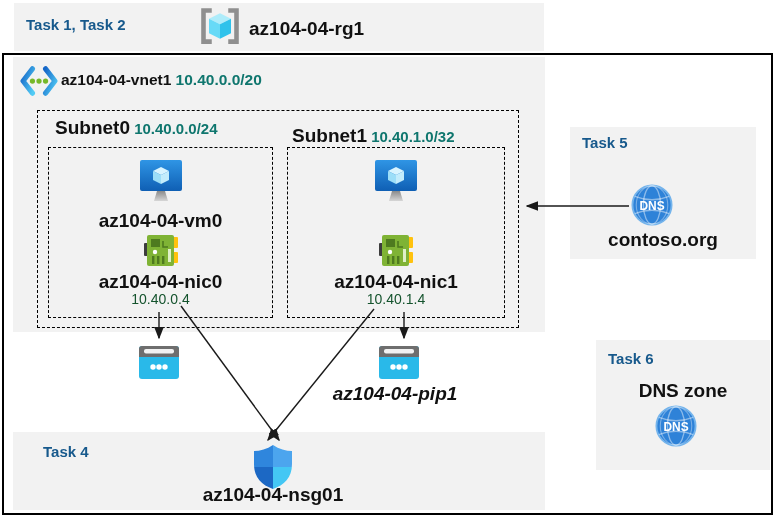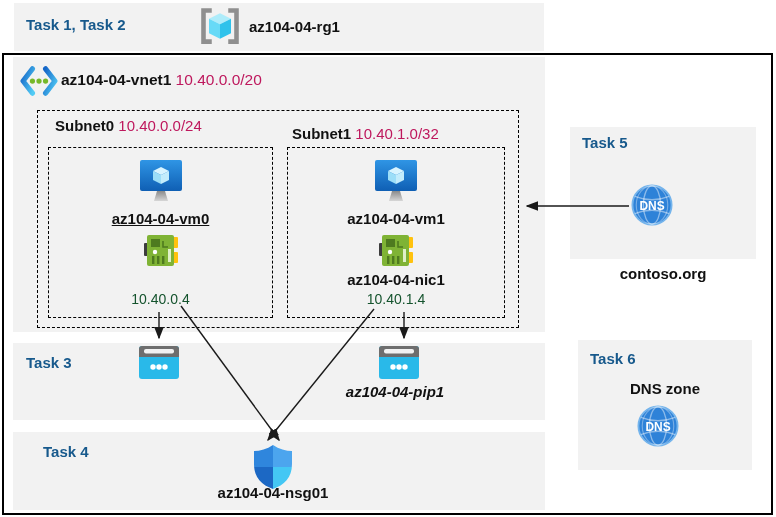--- a/index.html
+++ b/index.html
@@ -4,22 +4,22 @@
 <style>
   html,body{margin:0;padding:0;background:#fff;}
   #canvas{
     position:relative;width:776px;height:517px;background:#fff;
     font-family:"Liberation Sans","DejaVu Sans",sans-serif;
     color:#1a1a1a;overflow:hidden;
   }
   .abs{position:absolute;}
   .panel{background:#F2F2F2;}
   .task-label{color:#17598C;font-weight:700;font-size:15px;}
-  .res-label{font-weight:700;font-size:15px;color:#111;}
-  .cidr{font-weight:400;color:#be185d;}
+  .res-label{font-weight:700;font-size:19px;color:#111;}
+  .cidr{font-weight:700;color:#0f766e;}
   .ip{font-weight:400;font-size:14px;color:#14532d;}
   .dashed{border:1.5px dashed #000;background:transparent;}
   .centered{text-align:center;}
   #main-box{left:2px;top:53px;width:771px;height:462px;border:2px solid #000;box-sizing:border-box;background:#fff;}
   #overlay{position:absolute;left:0;top:0;width:776px;height:517px;pointer-events:none;z-index:30;}
   .icon{display:block;}
 </style>
 </head>
 <body>
 
@@ -83,70 +83,67 @@
     <span class="cidr">10.40.0.0/24</span>
   </div>
   <div class="abs dashed" style="left:48px;top:147px;width:225px;height:171px;box-sizing:border-box;">
     <svg class="icon" style="position:absolute;left:89px;top:10px;" width="46" height="48" viewBox="0 0 46 48">
       <rect x="2" y="2" width="42" height="31" rx="2" fill="url(#gScreen)"></rect>
       <polygon points="23,9 31,13 23,17 15,13" fill="#D8F4FF"></polygon>
       <polygon points="15,13 23,17 23,26 15,22" fill="#9CDEF8"></polygon>
       <polygon points="31,13 23,17 23,26 31,22" fill="#C2ECFC"></polygon>
       <polygon points="19,33 27,33 30,43 16,43" fill="url(#gStand)"></polygon>
     </svg>
-    <div class="abs res-label centered" style="left:0;top:62px;width:100%;text-decoration:underline;">az104-04-vm0</div>
+    <div class="abs res-label centered" style="left:0;top:62px;width:100%;">az104-04-vm0</div>
     <svg class="icon" style="position:absolute;left:94px;top:85px;" width="36" height="35" viewBox="0 0 36 35">
       <rect x="1" y="10" width="5" height="13" rx="1" fill="#3D3D3D"></rect>
       <rect x="29" y="4" width="6" height="11" rx="1" fill="#FFC20E"></rect>
       <rect x="29" y="19" width="6" height="11" rx="1" fill="#FFC20E"></rect>
       <rect x="4" y="2" width="27" height="31" rx="2" fill="#7FB335"></rect>
       <rect x="8" y="6" width="9" height="8" fill="#4E7A1F"></rect>
       <circle cx="12" cy="19" r="2.2" fill="#fff"></circle>
       <path d="M20,8 v6 h5" fill="none" stroke="#4E7A1F" stroke-width="1.6"></path>
       <rect x="9" y="23" width="2.4" height="8" fill="#4E7A1F"></rect>
       <rect x="14" y="23" width="2.4" height="8" fill="#4E7A1F"></rect>
       <rect x="19" y="23" width="2.4" height="8" fill="#4E7A1F"></rect>
       <rect x="25" y="16" width="3" height="13" fill="#DFF0C8"></rect>
     </svg>
+    <div class="abs res-label centered" style="left:0;top:123px;width:100%;">az104-04-nic0</div>
     <div class="abs ip centered" style="left:0;top:143px;width:100%;">10.40.0.4</div>
   </div>
 
   <div class="abs" style="left:292px;top:125px;font-size:15px;">
     <span class="res-label">Subnet1</span>
     <span class="cidr">10.40.1.0/32</span>
   </div>
   <div class="abs dashed" style="left:287px;top:147px;width:218px;height:171px;box-sizing:border-box;">
     <svg class="icon" style="position:absolute;left:85px;top:10px;" width="46" height="48" viewBox="0 0 46 48">
       <rect x="2" y="2" width="42" height="31" rx="2" fill="url(#gScreen)"></rect>
       <polygon points="23,9 31,13 23,17 15,13" fill="#D8F4FF"></polygon>
       <polygon points="15,13 23,17 23,26 15,22" fill="#9CDEF8"></polygon>
       <polygon points="31,13 23,17 23,26 31,22" fill="#C2ECFC"></polygon>
       <polygon points="19,33 27,33 30,43 16,43" fill="url(#gStand)"></polygon>
     </svg>
-    <div class="abs res-label centered" style="left:0;top:62px;width:100%;">az104-04-vm1</div>
     <svg class="icon" style="position:absolute;left:90px;top:85px;" width="36" height="35" viewBox="0 0 36 35">
       <rect x="1" y="10" width="5" height="13" rx="1" fill="#3D3D3D"></rect>
       <rect x="29" y="4" width="6" height="11" rx="1" fill="#FFC20E"></rect>
       <rect x="29" y="19" width="6" height="11" rx="1" fill="#FFC20E"></rect>
       <rect x="4" y="2" width="27" height="31" rx="2" fill="#7FB335"></rect>
       <rect x="8" y="6" width="9" height="8" fill="#4E7A1F"></rect>
       <circle cx="12" cy="19" r="2.2" fill="#fff"></circle>
       <path d="M20,8 v6 h5" fill="none" stroke="#4E7A1F" stroke-width="1.6"></path>
       <rect x="9" y="23" width="2.4" height="8" fill="#4E7A1F"></rect>
       <rect x="14" y="23" width="2.4" height="8" fill="#4E7A1F"></rect>
       <rect x="19" y="23" width="2.4" height="8" fill="#4E7A1F"></rect>
       <rect x="25" y="16" width="3" height="13" fill="#DFF0C8"></rect>
     </svg>
     <div class="abs res-label centered" style="left:0;top:123px;width:100%;">az104-04-nic1</div>
     <div class="abs ip centered" style="left:0;top:143px;width:100%;">10.40.1.4</div>
   </div>
 
-  <div class="abs panel" style="left:13px;top:343px;width:532px;height:77px;">
-    <div class="abs task-label" style="left:13px;top:11px;">Task 3</div>
-  </div>
   <svg class="abs icon" style="left:139px;top:346px;" width="40" height="33" viewBox="0 0 40 33">
     <rect x="0" y="0" width="40" height="33" rx="3" fill="#29B9E9"></rect>
     <path d="M0,11 L0,3 Q0,0 3,0 L37,0 Q40,0 40,3 L40,11 Z" fill="#6E6E6E"></path>
     <rect x="5" y="3" width="30" height="4.5" rx="2" fill="#F2F2F2"></rect>
     <circle cx="14" cy="21" r="2.7" fill="#fff"></circle>
     <circle cx="20" cy="21" r="2.7" fill="#fff"></circle>
     <circle cx="26" cy="21" r="2.7" fill="#fff"></circle>
   </svg>
   <svg class="abs icon" style="left:379px;top:346px;" width="40" height="33" viewBox="0 0 40 33">
     <rect x="0" y="0" width="40" height="33" rx="3" fill="#29B9E9"></rect>
@@ -174,24 +171,24 @@
   <div class="abs panel" style="left:570px;top:127px;width:186px;height:132px;">
     <div class="abs task-label" style="left:12px;top:7px;">Task 5</div>
     <svg class="icon" style="position:absolute;left:61px;top:57px;" width="42" height="42" viewBox="0 0 44 44">
       <circle cx="22" cy="22" r="20.5" fill="#2E82D8" stroke="#74B4EC" stroke-width="2"></circle>
       <ellipse cx="22" cy="22" rx="9" ry="20" fill="none" stroke="rgba(255,255,255,0.45)" stroke-width="1.4"></ellipse>
       <ellipse cx="22" cy="22" rx="16.5" ry="20" fill="none" stroke="rgba(255,255,255,0.35)" stroke-width="1.2"></ellipse>
       <path d="M4,13 Q22,20 40,13" fill="none" stroke="rgba(255,255,255,0.45)" stroke-width="1.4"></path>
       <path d="M4,31 Q22,24 40,31" fill="none" stroke="rgba(255,255,255,0.45)" stroke-width="1.4"></path>
       <text x="22" y="27" text-anchor="middle" font-size="12.5" font-weight="bold" fill="#fff" font-family="Liberation Sans, sans-serif">DNS</text>
     </svg>
-    <div class="abs res-label centered" style="left:0;top:102px;width:100%;margin-top:36px;">contoso.org</div>
-  </div>
-
-  <div class="abs panel" style="left:578px;top:340px;width:174px;height:130px;">
+    <div class="abs res-label centered" style="left:0;top:102px;width:100%;">contoso.org</div>
+  </div>
+
+  <div class="abs panel" style="left:596px;top:340px;width:174px;height:130px;">
     <div class="abs task-label" style="left:12px;top:10px;">Task 6</div>
     <div class="abs res-label centered" style="left:0;top:40px;width:100%;">DNS zone</div>
     <svg class="icon" style="position:absolute;left:59px;top:65px;" width="42" height="42" viewBox="0 0 44 44">
       <circle cx="22" cy="22" r="20.5" fill="#2E82D8" stroke="#74B4EC" stroke-width="2"></circle>
       <ellipse cx="22" cy="22" rx="9" ry="20" fill="none" stroke="rgba(255,255,255,0.45)" stroke-width="1.4"></ellipse>
       <ellipse cx="22" cy="22" rx="16.5" ry="20" fill="none" stroke="rgba(255,255,255,0.35)" stroke-width="1.2"></ellipse>
       <path d="M4,13 Q22,20 40,13" fill="none" stroke="rgba(255,255,255,0.45)" stroke-width="1.4"></path>
       <path d="M4,31 Q22,24 40,31" fill="none" stroke="rgba(255,255,255,0.45)" stroke-width="1.4"></path>
       <text x="22" y="27" text-anchor="middle" font-size="12.5" font-weight="bold" fill="#fff" font-family="Liberation Sans, sans-serif">DNS</text>
     </svg>

